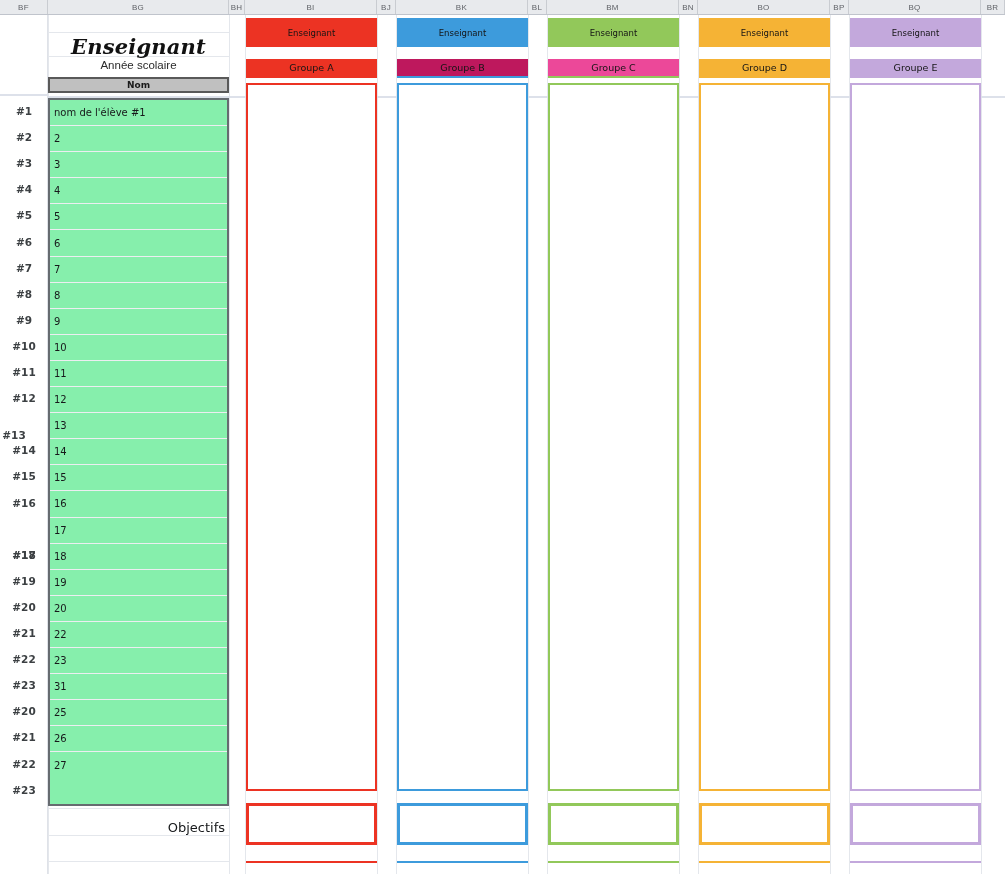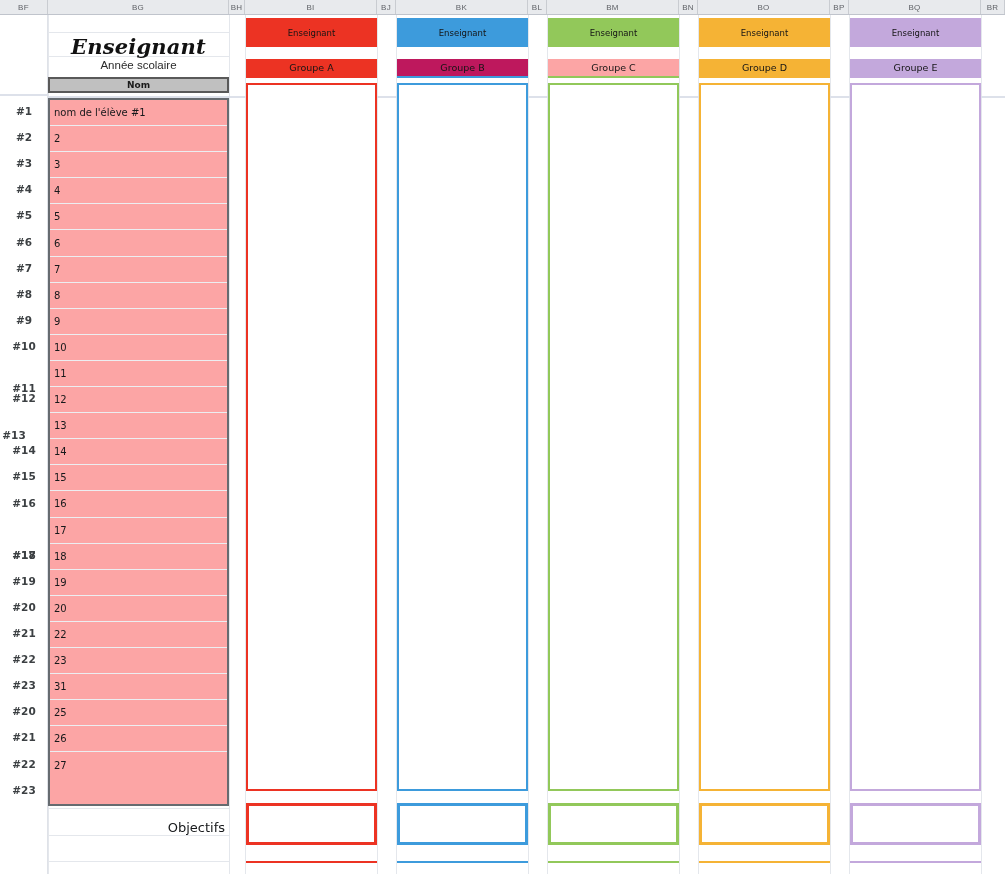--- a/index.html
+++ b/index.html
@@ -123,21 +123,21 @@
   #tb-line-1 { top: 17px; }
   #tb-line-2 { top: 41px; }
 
   
   #names-box {
     position: absolute;
     left: 48px; top: 98px;
     width: 181px;
     height: 708px;
     border: 2px solid #666b70;
-    background: #fca5a5;
+    background: #86efac;
   }
   .name-cell {
     height: 26.1px;
     border-bottom: 1px solid #eceef1;
     display: flex;
     align-items: center;
     padding-left: 4px;
     font-family: "DejaVu Sans", sans-serif;
     font-size: 10px;
     color: #16181a;
@@ -243,21 +243,21 @@
   <div class="row-head" style="position: absolute; left: 0px; top: 83px; width: 48px; height: 26.1px;">#1</div>
       <div class="row-head" style="position: absolute; left: 0px; top: 109.1px; width: 48px; height: 26.1px;">#2</div>
       <div class="row-head" style="position: absolute; left: 0px; top: 135.2px; width: 48px; height: 26.1px;">#3</div>
       <div class="row-head" style="position: absolute; left: 0px; top: 161.3px; width: 48px; height: 26.1px;">#4</div>
       <div class="row-head" style="position: absolute; left: 0px; top: 187.4px; width: 48px; height: 26.1px;">#5</div>
       <div class="row-head" style="position: absolute; left: 0px; top: 213.5px; width: 48px; height: 26.1px;">#6</div>
       <div class="row-head" style="position: absolute; left: 0px; top: 239.6px; width: 48px; height: 26.1px;">#7</div>
       <div class="row-head" style="position: absolute; left: 0px; top: 265.7px; width: 48px; height: 26.1px;">#8</div>
       <div class="row-head" style="position: absolute; left: 0px; top: 291.8px; width: 48px; height: 26.1px;">#9</div>
       <div class="row-head" style="position: absolute; left: 0px; top: 317.9px; width: 48px; height: 26.1px;">#10</div>
-      <div class="row-head" style="position: absolute; left: 0px; top: 344px; width: 48px; height: 26.1px; margin-top: 16px;">#11</div>
+      <div class="row-head" style="position: absolute; left: 0px; top: 344px; width: 48px; height: 26.1px;">#11</div>
       <div class="row-head" style="position: absolute; left: 0px; top: 370.1px; width: 48px; height: 26.1px;">#12</div>
       <div class="row-head" style="position: absolute; left: 0px; top: 407px; width: 28px; height: 26.1px; text-align: center;">#13</div>
       <div class="row-head" style="position: absolute; left: 0px; top: 422.3px; width: 48px; height: 26.1px;">#14</div>
       <div class="row-head" style="position: absolute; left: 0px; top: 448.4px; width: 48px; height: 26.1px;">#15</div>
       <div class="row-head" style="position: absolute; left: 0px; top: 474.5px; width: 48px; height: 26.1px;">#16</div>
       <div class="row-head" style="position: absolute; left: 0px; top: 527px; width: 48px; height: 26.1px;">#17</div>
       <div class="row-head" style="position: absolute; left: 0px; top: 526.7px; width: 48px; height: 26.1px;">#18</div>
       <div class="row-head" style="position: absolute; left: 0px; top: 552.8px; width: 48px; height: 26.1px;">#19</div>
       <div class="row-head" style="position: absolute; left: 0px; top: 578.9px; width: 48px; height: 26.1px;">#20</div>
       <div class="row-head" style="position: absolute; left: 0px; top: 605px; width: 48px; height: 26.1px;">#21</div>
@@ -317,21 +317,21 @@
     <div class="gc-group" style="left: 246px; width: 131px; background: rgb(236, 51, 35); border-bottom: 2px solid rgb(236, 51, 35);">Groupe A</div>
     <div class="gc-body" style="left: 246px; width: 131px; border: 2px solid rgb(236, 51, 35);"></div>
     <div class="gc-objectif" style="left: 246px; width: 131px; border: 3px solid rgb(236, 51, 35);"></div>
     <div class="gc-underline" style="left: 246px; width: 131px; top: 861px; background: rgb(236, 51, 35);"></div>
     <div class="gc-teacher" style="left: 397px; width: 131px; background: rgb(61, 155, 220);">Enseignant</div>
     <div class="gc-group" style="left: 397px; width: 131px; background: #be185d; border-bottom: 2px solid rgb(61, 155, 220);">Groupe B</div>
     <div class="gc-body" style="left: 397px; width: 131px; border: 2px solid rgb(61, 155, 220);"></div>
     <div class="gc-objectif" style="left: 397px; width: 131px; border: 3px solid rgb(61, 155, 220);"></div>
     <div class="gc-underline" style="left: 397px; width: 131px; top: 861px; background: rgb(61, 155, 220);"></div>
     <div class="gc-teacher" style="left: 548px; width: 131px; background: rgb(146, 200, 90);">Enseignant</div>
-    <div class="gc-group" style="left: 548px; width: 131px; background: #fca5a5; border-bottom: 2px solid rgb(146, 200, 90);">Groupe C</div>
+    <div class="gc-group" style="left: 548px; width: 131px; background: #ec4899; border-bottom: 2px solid rgb(146, 200, 90);">Groupe C</div>
     <div class="gc-body" style="left: 548px; width: 131px; border: 2px solid rgb(146, 200, 90);"></div>
     <div class="gc-objectif" style="left: 548px; width: 131px; border: 3px solid rgb(146, 200, 90);"></div>
     <div class="gc-underline" style="left: 548px; width: 131px; top: 861px; background: rgb(146, 200, 90);"></div>
     <div class="gc-teacher" style="left: 699px; width: 131px; background: rgb(245, 179, 53);">Enseignant</div>
     <div class="gc-group" style="left: 699px; width: 131px; background: rgb(245, 179, 53); border-bottom: 2px solid rgb(245, 179, 53);">Groupe D</div>
     <div class="gc-body" style="left: 699px; width: 131px; border: 2px solid rgb(245, 179, 53);"></div>
     <div class="gc-objectif" style="left: 699px; width: 131px; border: 3px solid rgb(245, 179, 53);"></div>
     <div class="gc-underline" style="left: 699px; width: 131px; top: 861px; background: rgb(245, 179, 53);"></div>
     <div class="gc-teacher" style="left: 850px; width: 131px; background: rgb(195, 168, 220);">Enseignant</div>
     <div class="gc-group" style="left: 850px; width: 131px; background: rgb(195, 168, 220); border-bottom: 2px solid rgb(195, 168, 220);">Groupe E</div>

